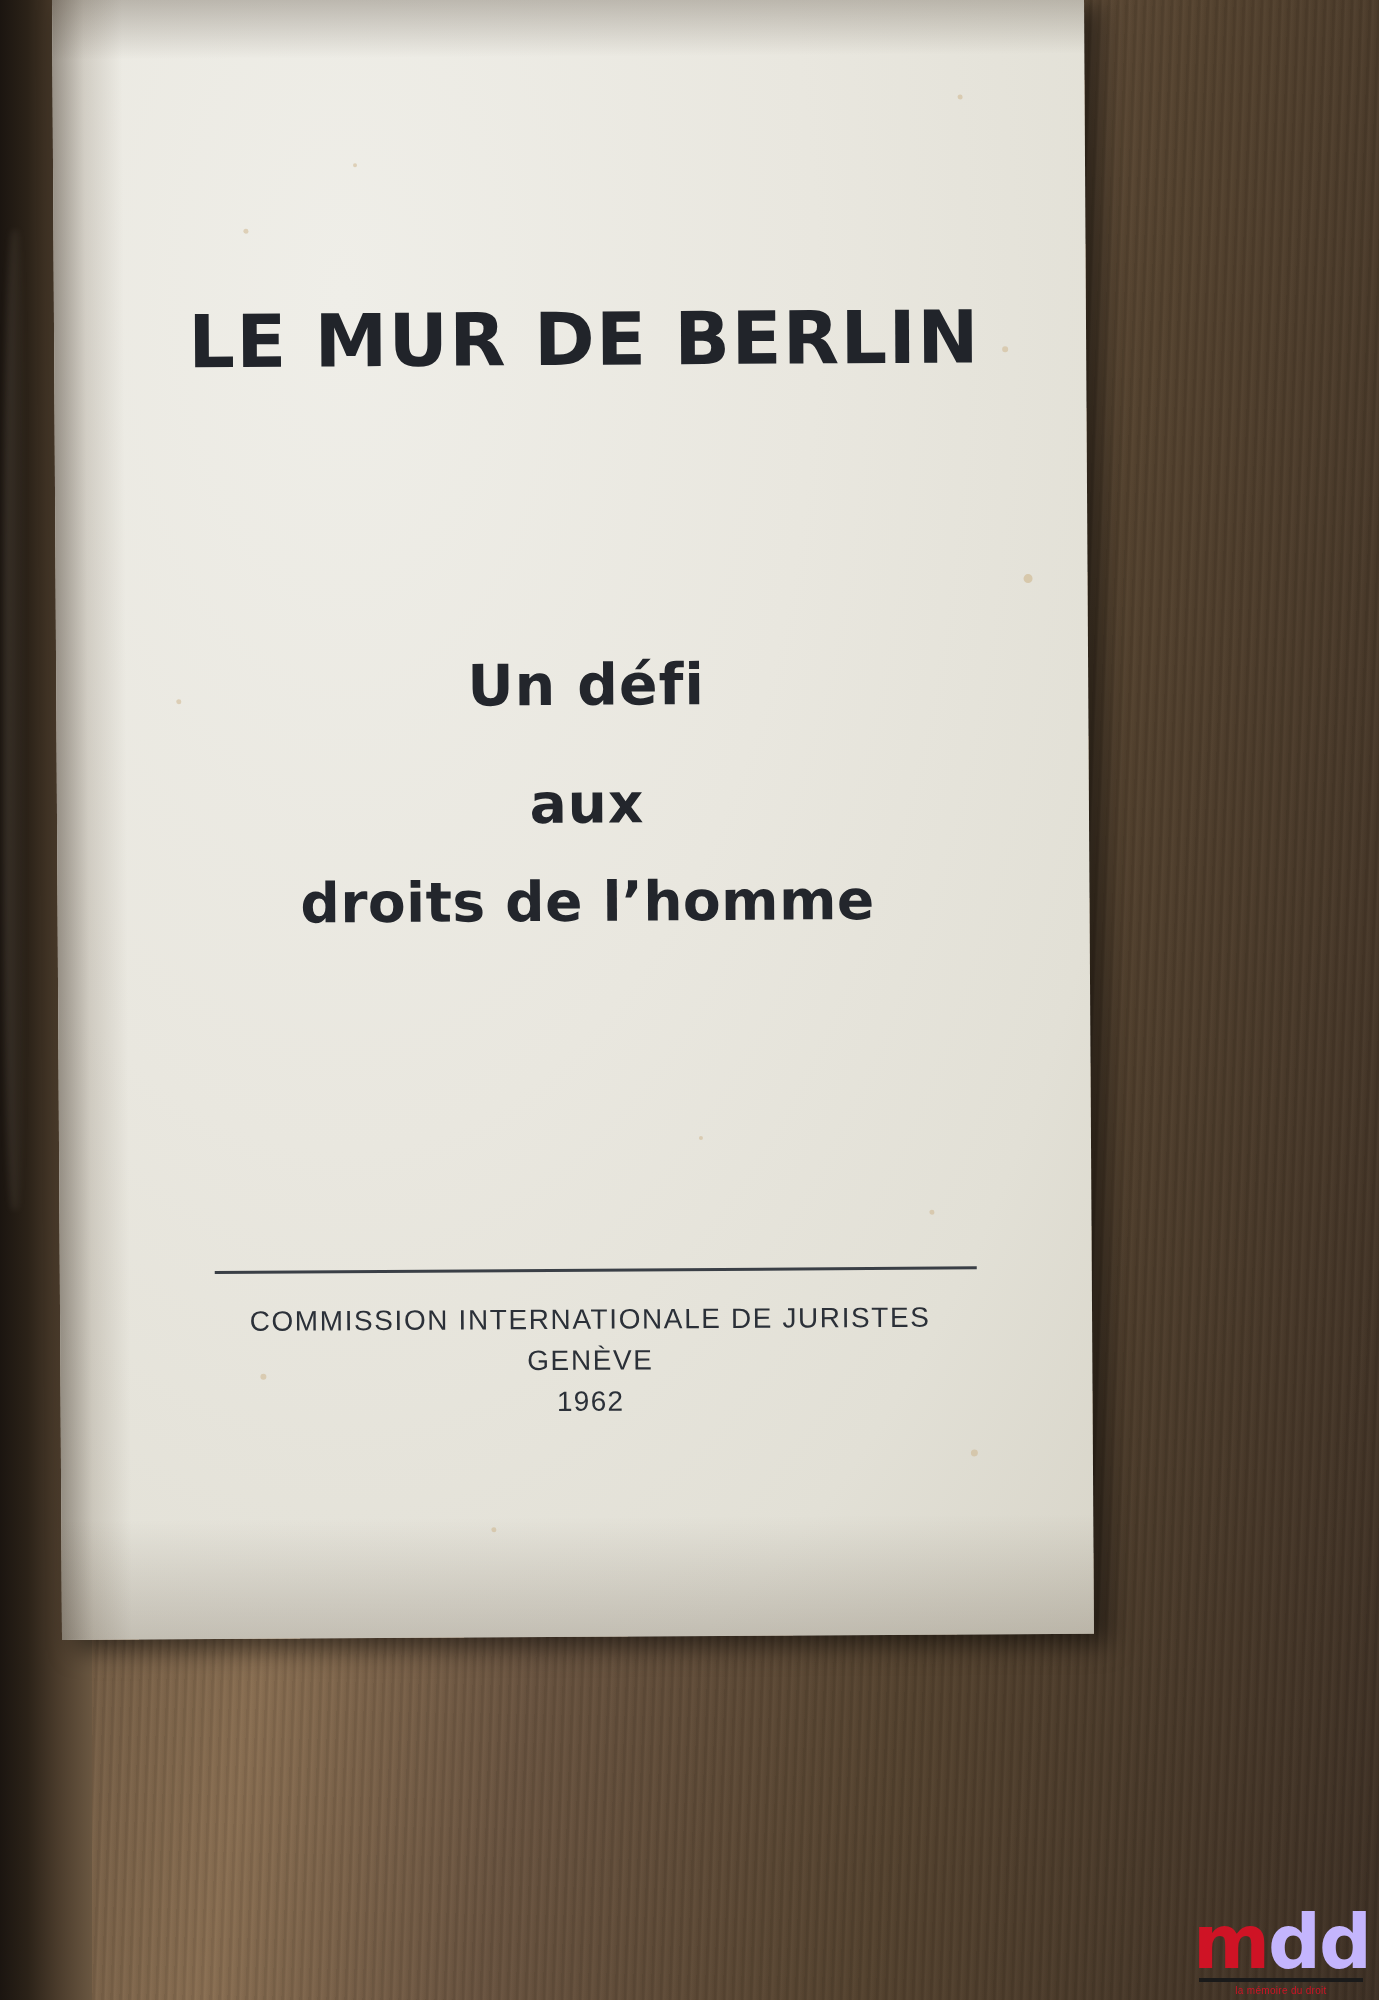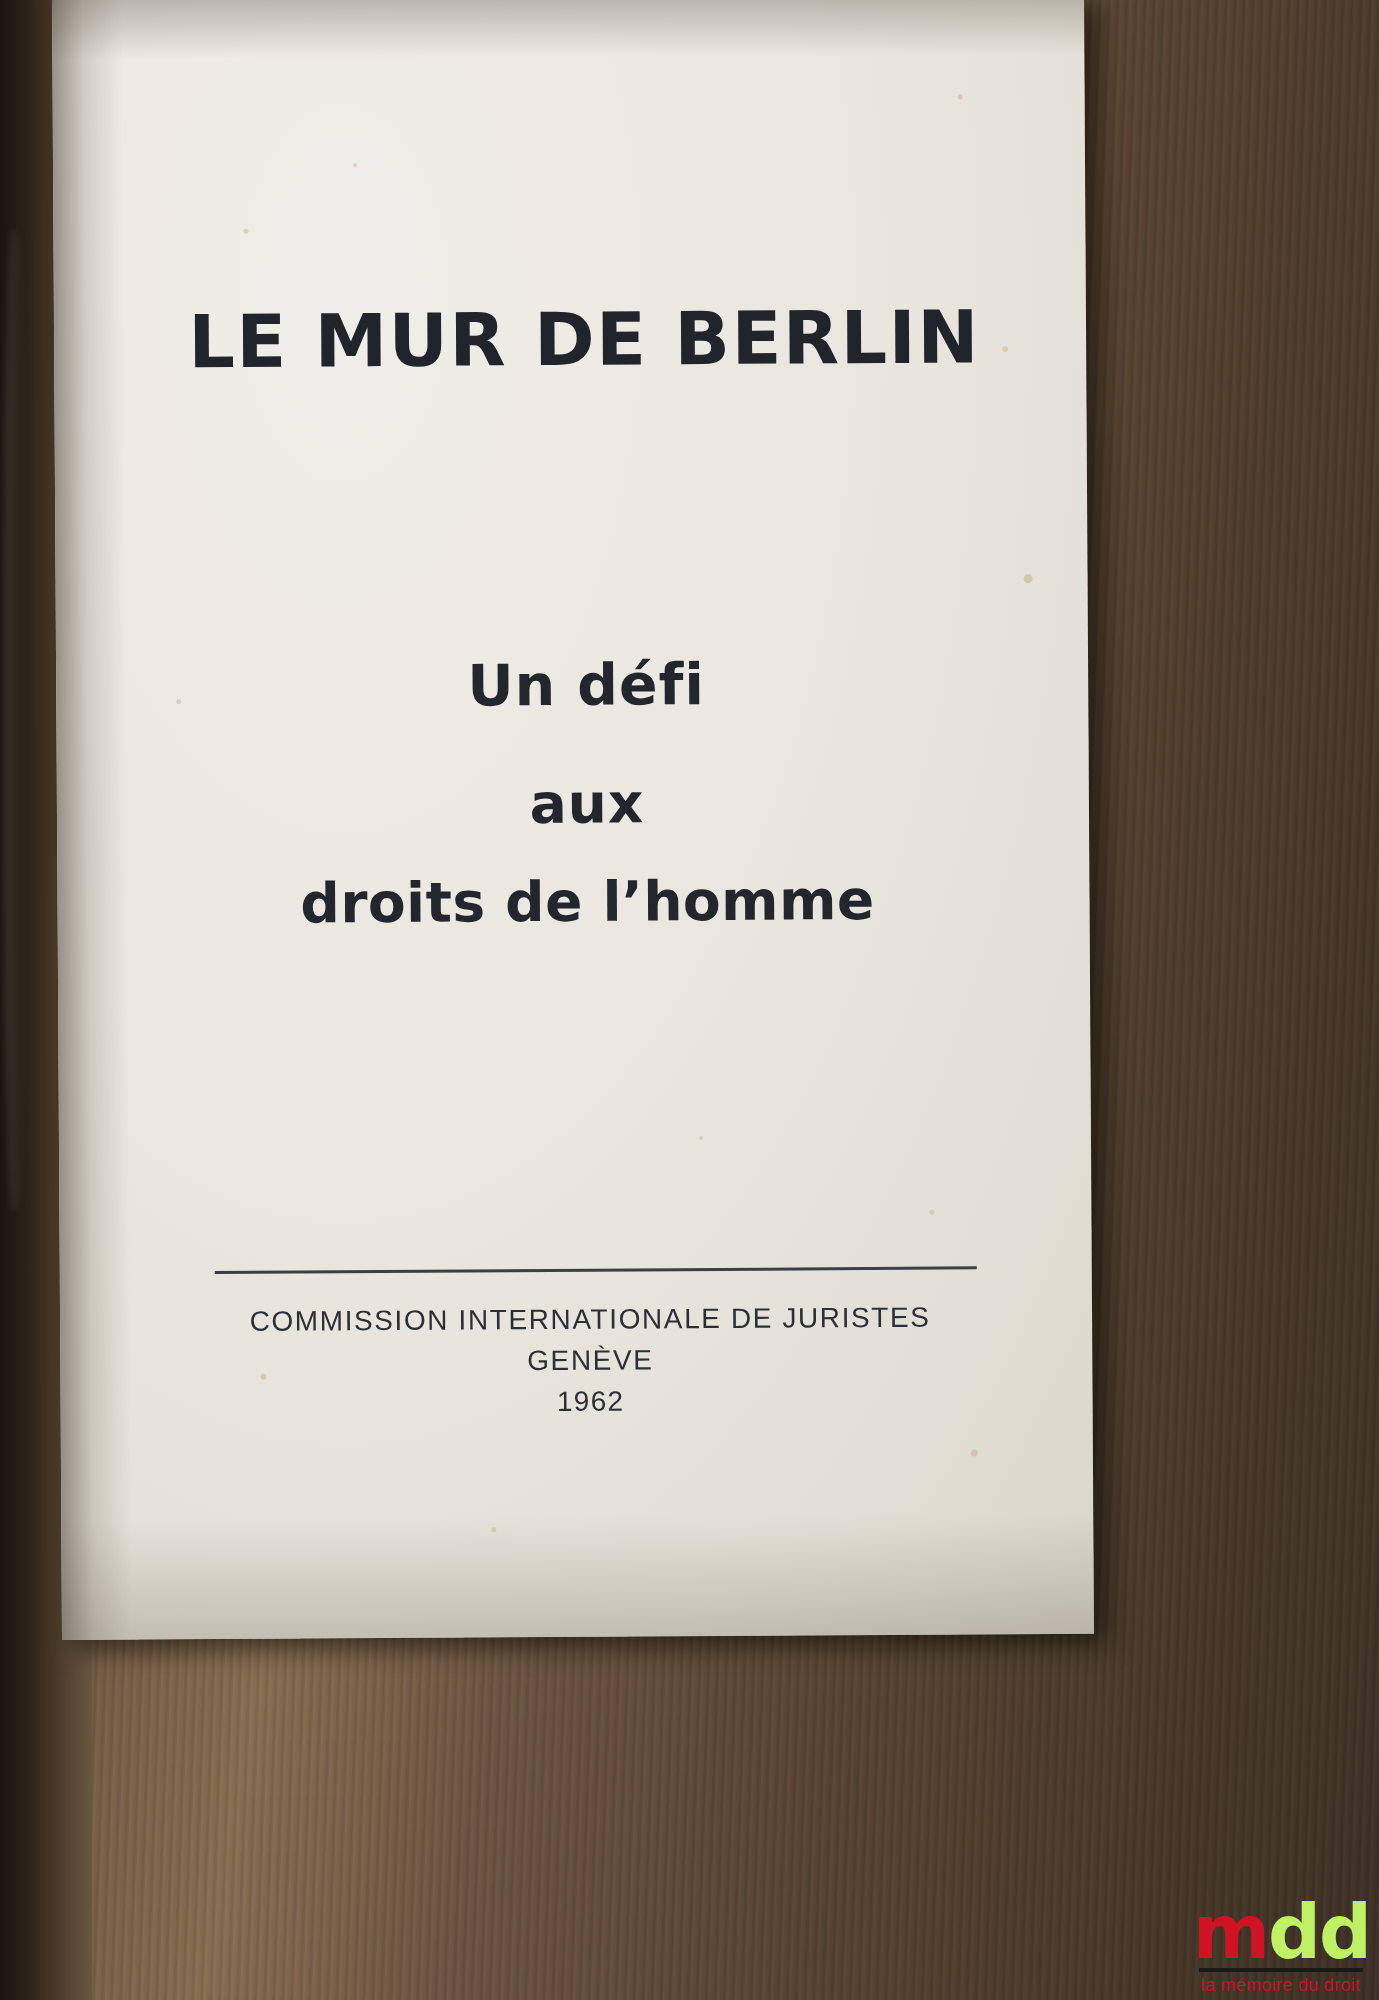--- a/index.html
+++ b/index.html
@@ -155,29 +155,29 @@
     user-select: none;
   }
   .mdd-letters {
     font-family: "DejaVu Sans", sans-serif;
     font-weight: 700;
     font-size: 74px;
     line-height: .92;
     letter-spacing: -2px;
     color: #cf1325;
   }
-  .mdd-letters .grey { color: #bef264; }
+  .mdd-letters .grey { color: #c4b5fd; }
   .mdd-bar {
     height: 4px;
     background: #1a1a1a;
     margin: 2px 6px 3px 6px;
   }
   .mdd-tag {
     font-family: "Liberation Sans", sans-serif;
-    font-size: 18px;
+    font-size: 10px;
     letter-spacing: .3px;
     color: #cf1325;
   }
 </style>
 </head>
 <body>
 
 <div class="backdrop"></div>
 <div class="gutter">
   <div class="gutter-hilite"></div>

